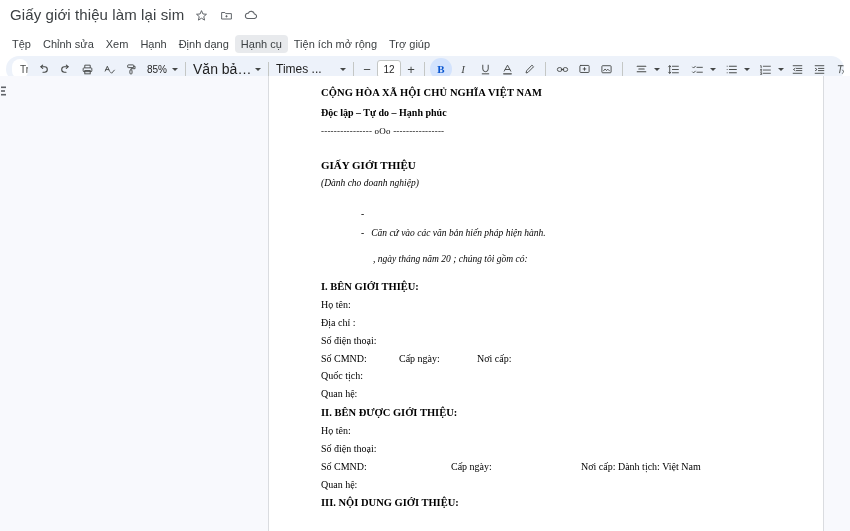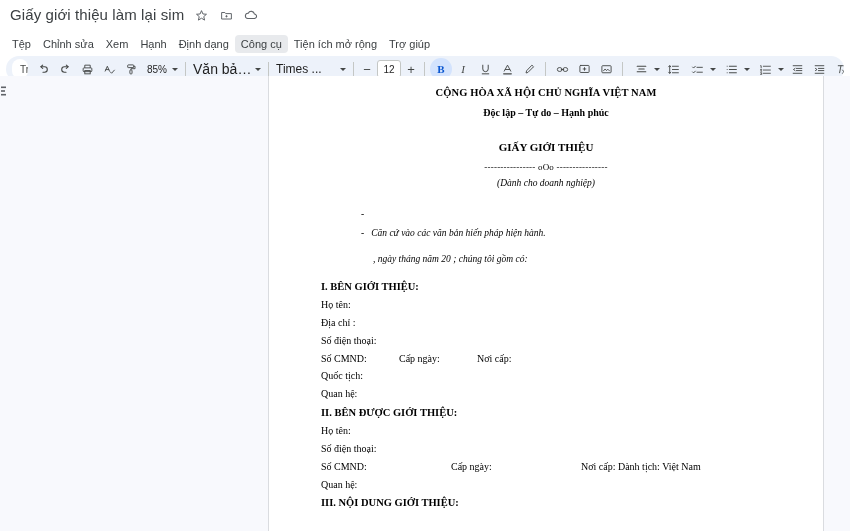--- a/index.html
+++ b/index.html
@@ -204,21 +204,21 @@
     border-left: 1px solid #dadce0;
     border-right: 1px solid #dadce0;
   }
   .page-body {
     padding: 10px 52px 0 52px;
     font-family: "Liberation Serif", serif;
     color: #000;
     font-size: 10.5px;
     line-height: 1.42;
   }
-  .ctr { text-align: center; }
+  .ctr { text-align: left; }
   .h-nation { font-size: 10.5px; font-weight: bold; letter-spacing: 0.1px; }
   .h-motto { font-size: 10px; font-weight: bold; margin-top: 5px; }
   .h-dashes { font-size: 9px; margin-top: 5px; letter-spacing: 0.2px; }
   .title-main { font-size: 11px; font-weight: bold; margin-top: 20px; }
   .title-sub { font-size: 9.5px; font-style: italic; margin-top: 4px; }
   .bullets { margin-top: 17px; padding: 0; }
   .bullet-line {
     display: flex; gap: 7px;
     font-style: italic; font-size: 9.5px;
     margin-left: 40px; margin-bottom: 6px;
@@ -258,21 +258,21 @@
       </svg>
     </span>
   </div>
 
   <div class="menubar">
     <div class="menu-item">Tệp</div>
     <div class="menu-item">Chỉnh sửa</div>
     <div class="menu-item">Xem</div>
     <div class="menu-item">Hạnh</div>
     <div class="menu-item">Định dạng</div>
-    <div class="menu-item active">Công cụ</div>
+    <div class="menu-item active">Hạnh cụ</div>
     <div class="menu-item">Tiện ích mở rộng</div>
     <div class="menu-item">Trợ giúp</div>
   </div>
 
   <div class="toolbar-wrap">
     <div class="toolbar">
 
       <div class="tb-pill">Trình đơ</div>
 
       <div class="tb-btn">
@@ -543,23 +543,23 @@
           <rect x="0" y="7.9" width="5" height="1.6" fill="#5f6368"></rect>
         </svg>
       </div>
     </div>
 
     <div class="page">
       <div class="page-body">
 
         <div class="ctr h-nation">CỘNG HÒA XÃ HỘI CHỦ NGHĨA VIỆT NAM</div>
         <div class="ctr h-motto">Độc lập – Tự do – Hạnh phúc</div>
+        <div class="ctr h-dashes">---------------- oOo ----------------</div>
+
         <div class="ctr title-main">GIẤY GIỚI THIỆU</div>
-
-        <div class="ctr h-dashes">---------------- oOo ----------------</div>
         <div class="ctr title-sub">(Dành cho doanh nghiệp)</div>
 
         <div class="bullets">
           <div class="bullet-line">
             <span class="bullet-dash">-</span>
           </div>
           <div class="bullet-line">
             <span class="bullet-dash">-</span>
             <span>Căn cứ vào các văn bản hiến pháp hiện hành.</span>
           </div>

